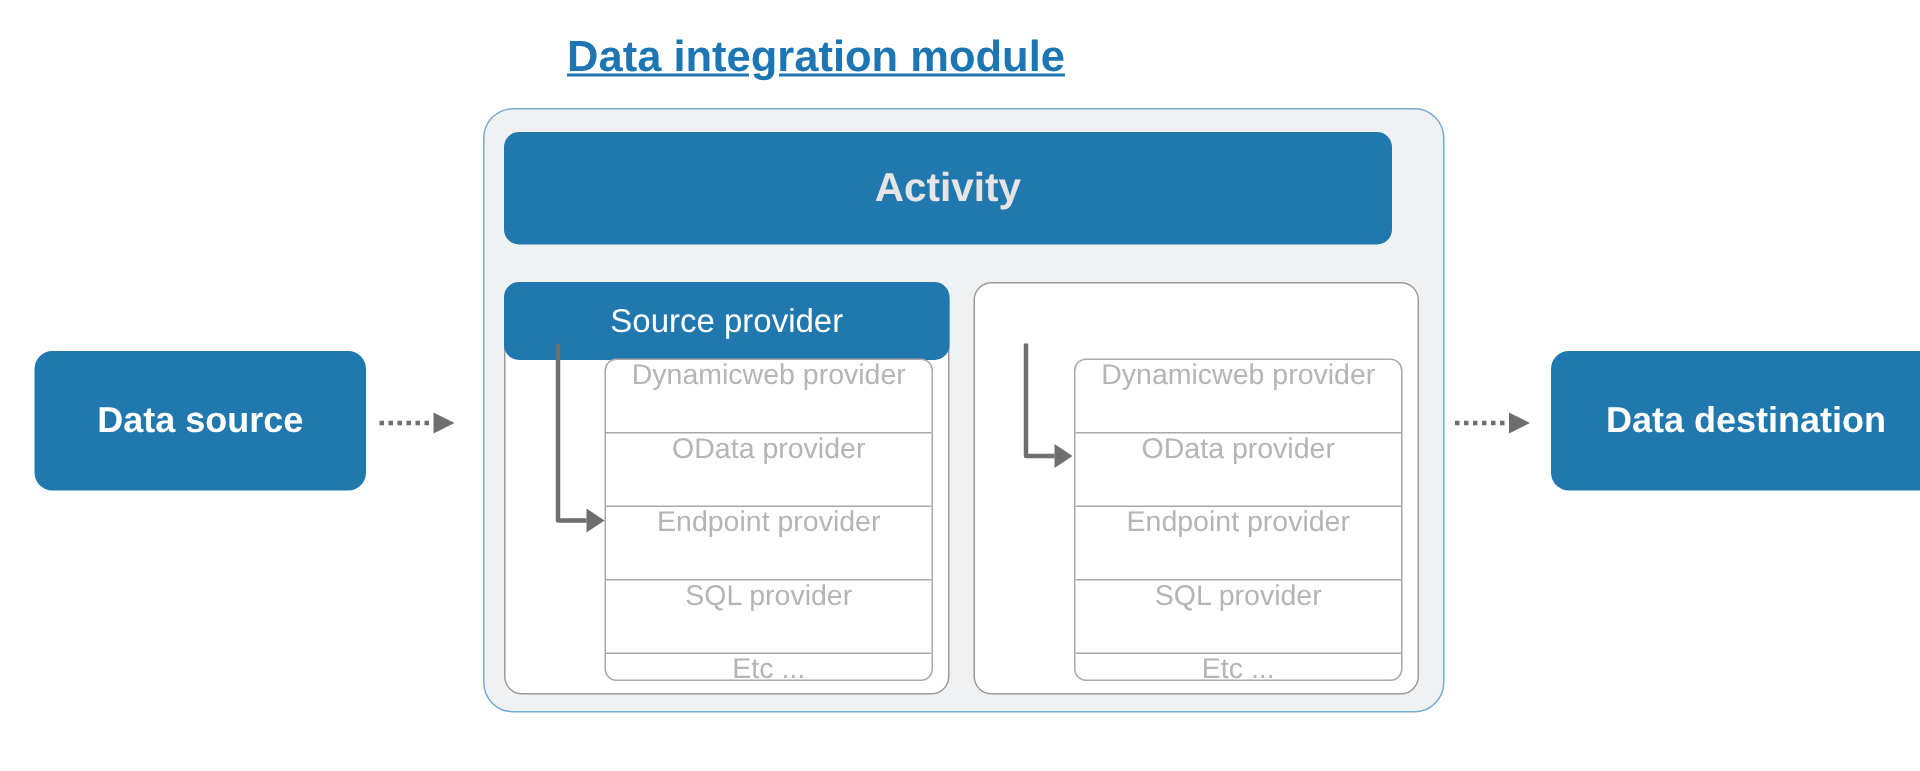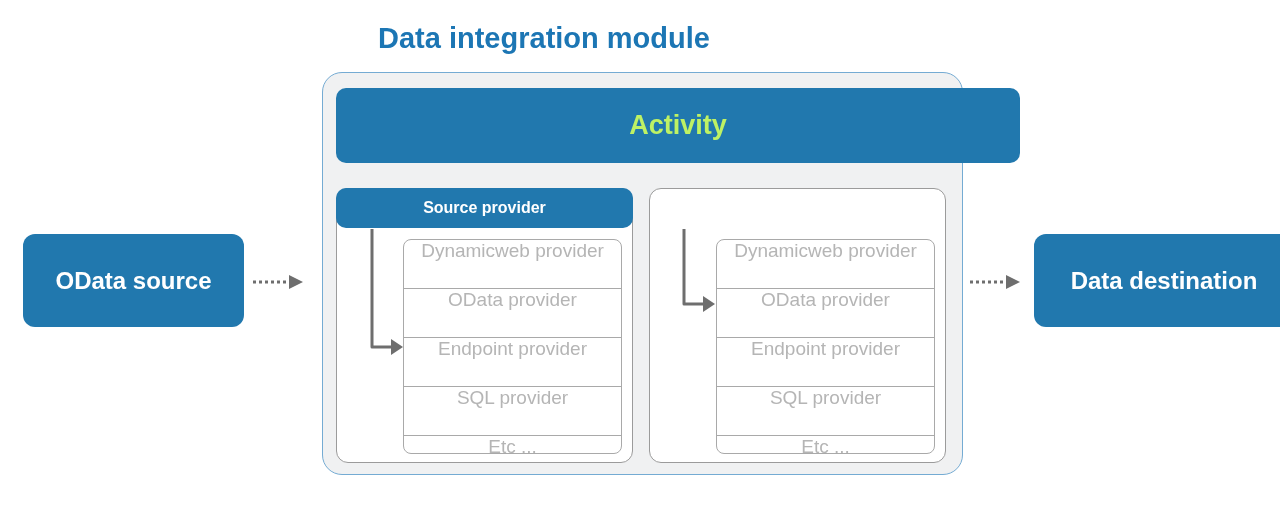--- a/index.html
+++ b/index.html
@@ -13,49 +13,50 @@
     --arrow-gray:#6E6E6E;
   }
   *{box-sizing:border-box;margin:0;padding:0;}
   html,body{width:1280px;height:514px;background:#ffffff;overflow:hidden;}
   body{font-family:"Liberation Sans",sans-serif;position:relative;}
 
   .title{
     position:absolute;top:22px;left:0;width:1088px;
     text-align:center;font-size:29px;font-weight:bold;color:var(--title-blue);
     letter-spacing:0px;
+    text-decoration:underline;
   }
 
   .module{
     position:absolute;left:322px;top:72px;width:641px;height:403px;
     background:var(--container-bg);
     border:1.5px solid var(--container-border);
     border-radius:20px;
   }
 
   .activity{
-    position:absolute;left:13px;top:15px;width:684px;height:75px;
+    position:absolute;left:13px;top:15px;width:592px;height:75px;
     background:var(--blue);border-radius:10px;
     display:flex;align-items:center;justify-content:center;
-    color:#bef264;font-size:27px;font-weight:bold;
+    color:#e5e5e5;font-size:27px;font-weight:bold;
   }
 
   .panel{
     position:absolute;top:115px;width:297px;height:275px;
     background:#ffffff;border:1.5px solid var(--panel-border);
     border-radius:12px;
   }
   .panel.source{left:13px;}
   .panel.dest{left:326px;}
 
   .panel-header{
-    position:absolute;left:-1px;top:-1px;right:-1px;height:40px;
+    position:absolute;left:-1px;top:-1px;right:-1px;height:52px;
     background:var(--blue);border-radius:10px;
     display:flex;align-items:center;justify-content:center;
-    color:#fff;font-size:16px;font-weight:700;
+    color:#fff;font-size:22px;font-weight:400;
   }
 
   .plist{
     position:absolute;left:66px;top:50px;width:219px;height:215px;
     border:1px solid var(--list-border);border-radius:8px;
     display:flex;flex-direction:column;background:#fff;
   }
   .prow{
     flex:1;display:flex;align-items:center;justify-content:center;
     color:var(--list-text);font-size:19px;font-weight:400;
@@ -119,21 +120,21 @@
       <div class="prow">OData provider</div>
       <div class="prow">Endpoint provider</div>
       <div class="prow">SQL provider</div>
       <div class="prow">Etc ...</div>
     </div>
   </div>
 
 </div>
 
 <div class="endbox left">
-  <span>OData source</span>
+  <span>Data source</span>
 </div>
 
 <svg class="dotted-arrow left-arrow" width="52" height="16" viewBox="0 0 52 16" aria-hidden="true">
   <line x1="1" y1="8" x2="37" y2="8" stroke-dasharray="3 3"></line>
   <polygon points="37,1 51,8 37,15"></polygon>
 </svg>
 
 <svg class="dotted-arrow right-arrow" width="52" height="16" viewBox="0 0 52 16" aria-hidden="true">
   <line x1="1" y1="8" x2="37" y2="8" stroke-dasharray="3 3"></line>
   <polygon points="37,1 51,8 37,15"></polygon>

